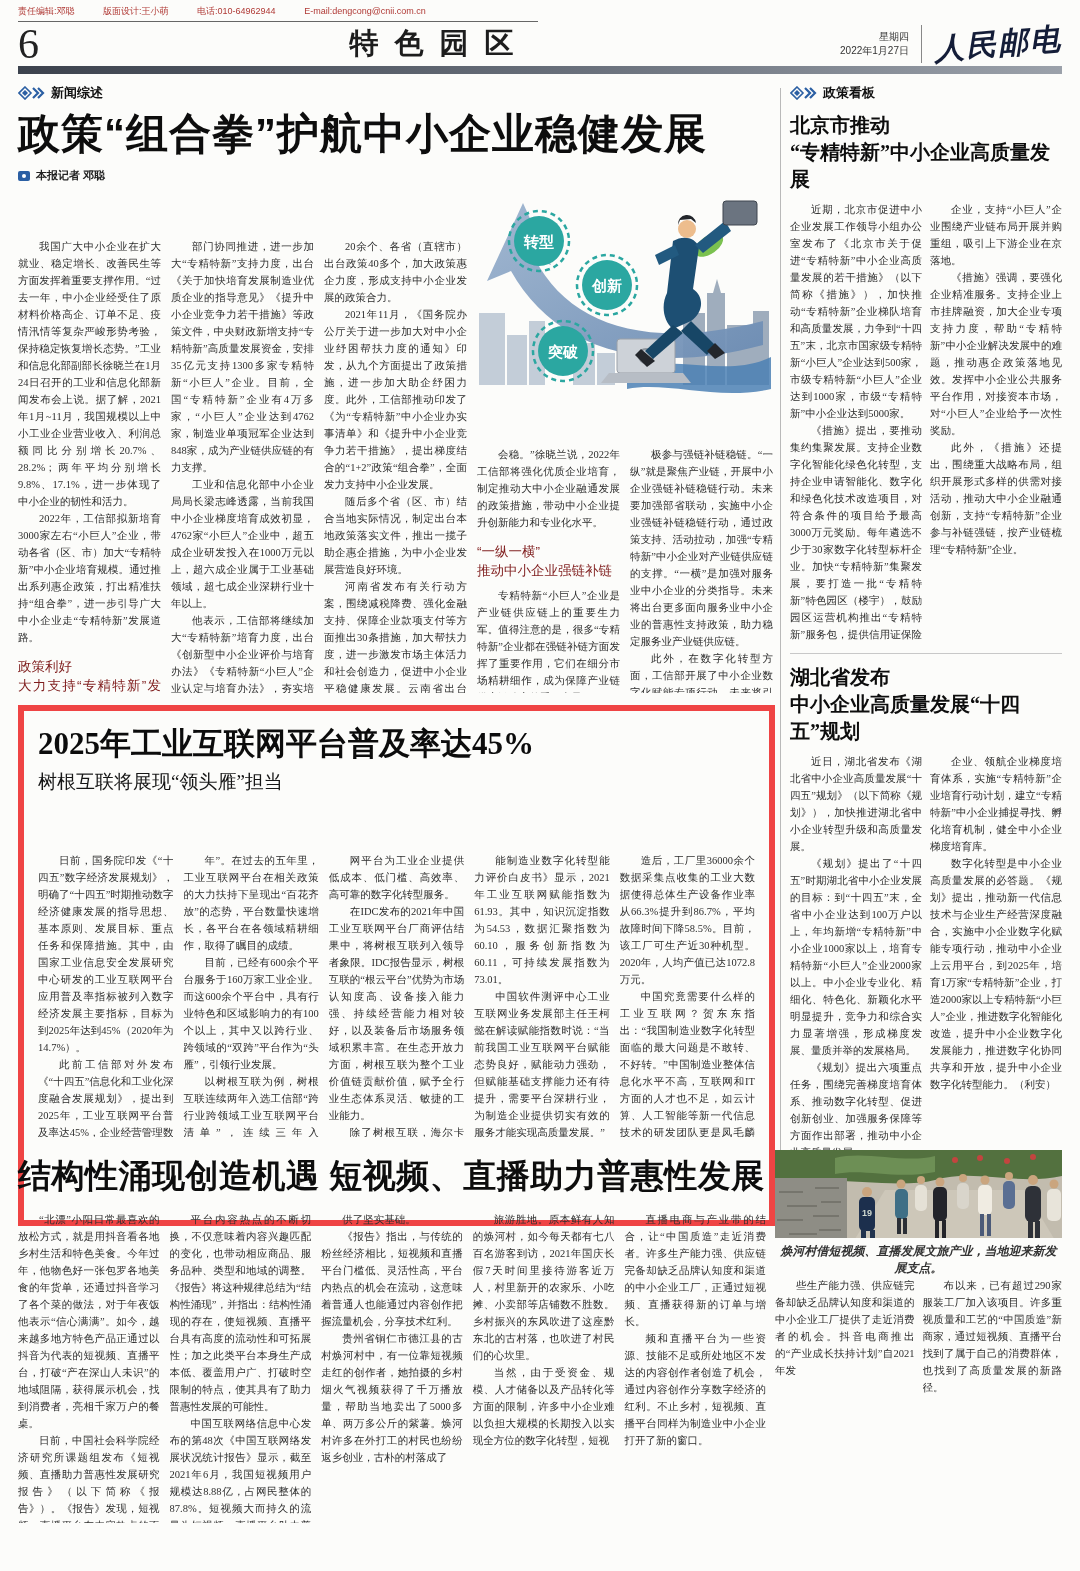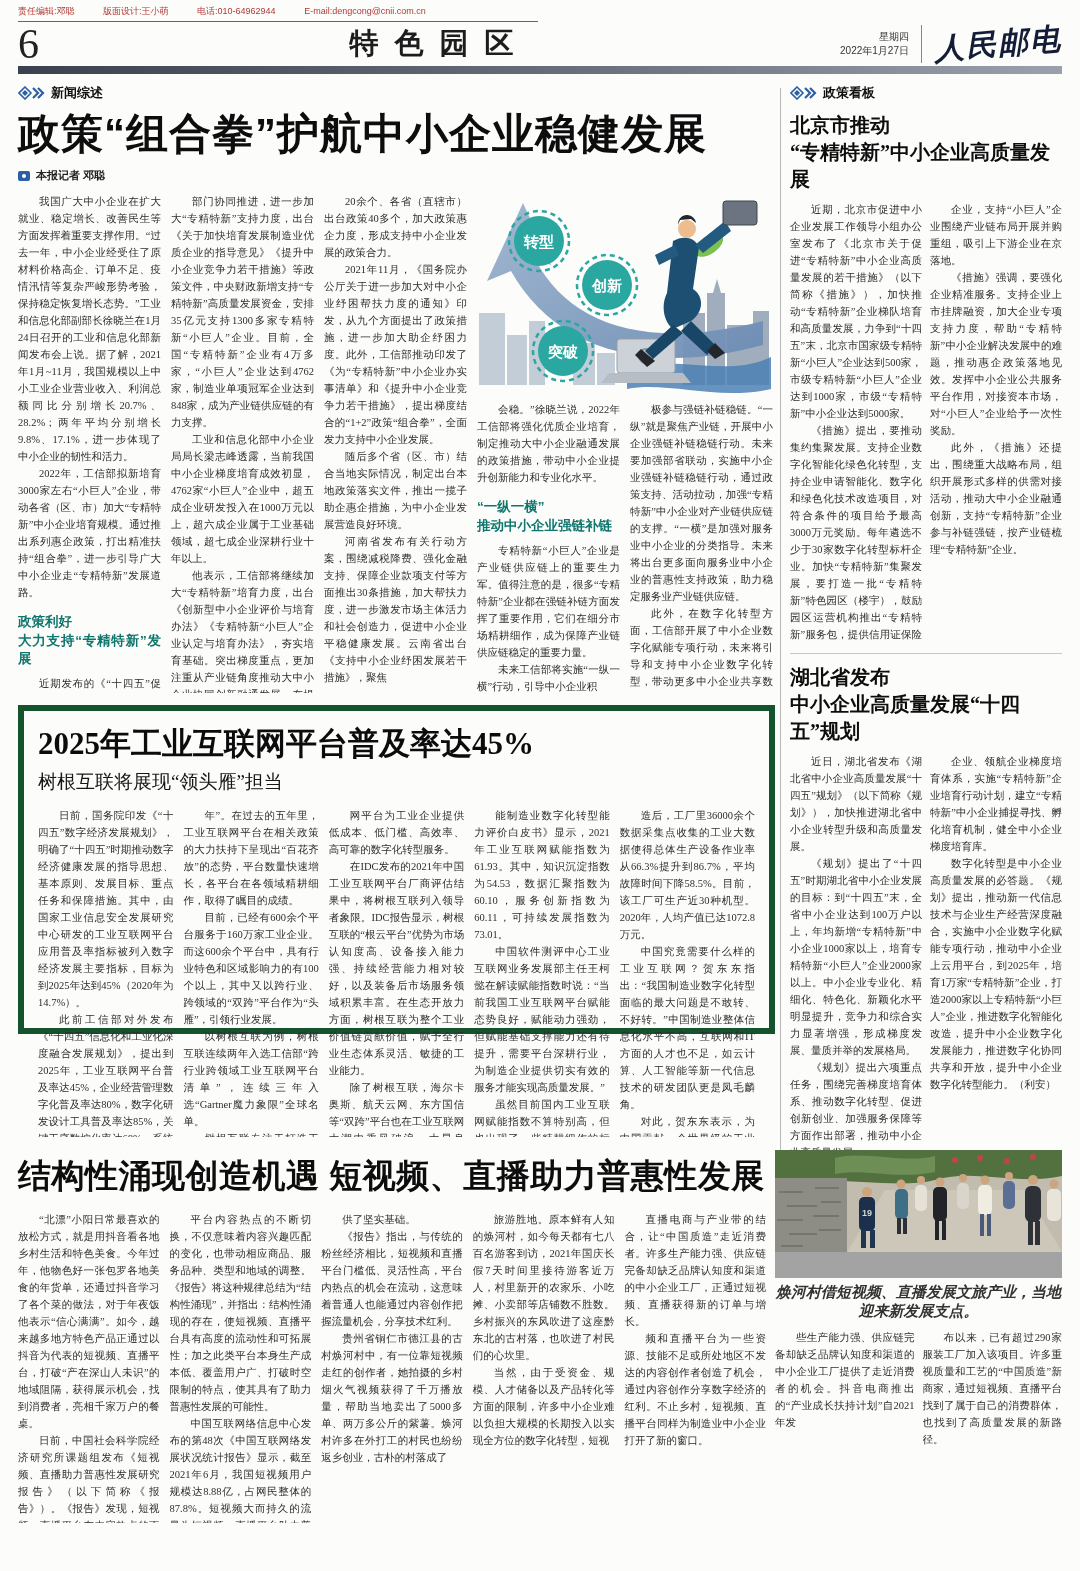--- a/index.html
+++ b/index.html
@@ -24,52 +24,52 @@
   .right-zone{position:absolute;top:84px;left:790px;width:272px;}
   .divider-v{position:absolute;top:88px;left:780px;width:1px;height:1078px;background:#b9b9b9;}
   
   .kicker{display:flex;align-items:center;gap:6px;font-size:13px;font-weight:bold;color:#111;}
   
   .headline1{font-size:42px;font-weight:900;letter-spacing:1px;margin:8px 0 10px;color:#0d0d0d;line-height:1.15;}
   .byline{display:flex;align-items:center;gap:6px;font-size:11px;font-weight:bold;color:#222;margin-bottom:10px;}
   .byline-badge{display:inline-block;width:12px;height:10px;background:#2b5fa3;border-radius:2px;position:relative;}
   .byline-badge::after{content:"";position:absolute;left:4px;top:3px;width:4px;height:4px;border-radius:50%;background:#fff;}
   .article-body{display:flex;gap:10px;height:500px;overflow:hidden;}
-  .ncol{width:143px;flex:0 0 143px;overflow:hidden;}
+  .ncol{width:143px;flex:0 0 143px;overflow:hidden;margin-top:45px;}
   .col-right{flex:0 0 296px;width:296px;display:flex;flex-direction:column;}
   .graphic{height:202px;margin-bottom:6px;position:relative;}
   .col-right-cols{display:flex;gap:10px;flex:1;overflow:hidden;}
   .col-right-cols .ncol{flex:1;width:auto;}
   .ncol, .rz-col, .bcol{font-family:"Liberation Serif","DejaVu Serif",serif;font-size:10.5px;line-height:1.62;
         text-align:justify;color:#2d2d2d;}
   .para{margin:0;text-indent:2em;}
-  .sub{font-family:"Liberation Sans","DejaVu Sans",sans-serif;font-size:13.5px;font-weight:bold;color:#0f766e;
+  .sub{font-family:"Liberation Sans","DejaVu Sans",sans-serif;font-size:13.5px;font-weight:normal;color:#7f1d1d;
        margin:12px 0 7px;white-space:pre-line;line-height:1.35;}
   
-  .red-box{border:6px solid #14532d;margin-top:12px;padding:10px 14px 12px;height:329px;box-sizing:border-box;background:#fcfcfa;}
+  .red-box{border:6px solid #ef4444;margin-top:12px;padding:10px 14px 12px;height:521px;box-sizing:border-box;background:#fcfcfa;}
   .box-headline{font-family:"Liberation Serif","DejaVu Serif",serif;font-size:31px;font-weight:900;margin:2px 0 4px;color:#0c0c0c;}
   .box-deck{font-family:"Liberation Serif","DejaVu Serif",serif;font-size:19px;font-weight:normal;margin:0 0 12px;color:#161616;}
   .box-body{display:flex;gap:10px;height:330px;overflow:hidden;}
   .box-body .ncol{flex:1;width:auto;}
   
   .rz-headline{font-family:"Liberation Serif","DejaVu Serif",serif;font-size:20px;font-weight:900;line-height:1.35;
                margin:10px 0 8px;color:#0d0d0d;}
   .rz-body{display:flex;gap:8px;overflow:hidden;}
   .rz-col{flex:1;overflow:hidden;}
   .rz-sep{border-top:1px solid #c8c8c8;margin:12px 0 4px;}
   
   .bottom{position:absolute;top:1150px;left:18px;width:1044px;display:flex;}
   .bottom-main{width:748px;}
   .bottom-headline{font-size:33px;font-weight:900;margin:4px 0 12px;color:#0d0d0d;letter-spacing:0.5px;}
   .bottom-cols{display:flex;gap:10px;height:312px;overflow:hidden;}
   .bcol{flex:1;overflow:hidden;}
   .bottom-side{width:287px;margin-left:9px;}
-  .photo{height:128px;position:relative;overflow:hidden;background:#a3a3a3;}
+  .photo{height:88px;position:relative;overflow:hidden;background:#a3a3a3;}
   .photo-caption{font-family:Liberation Sans, sans-serif;font-style:italic;font-weight:bold;
-                 font-size:15px;color:#333;margin:5px 0 8px;text-align:center;}
+                 font-size:12px;color:#333;margin:5px 0 0;text-align:center;}
   .side-cols{display:flex;gap:8px;height:238px;overflow:hidden;}
   .side-cols .bcol{flex:1;}
   svg text{font-family:"Liberation Sans","DejaVu Sans",sans-serif;}
 </style>
 </head>
 <body>
 
 <div class="page">
 
   <div class="info-bar">

